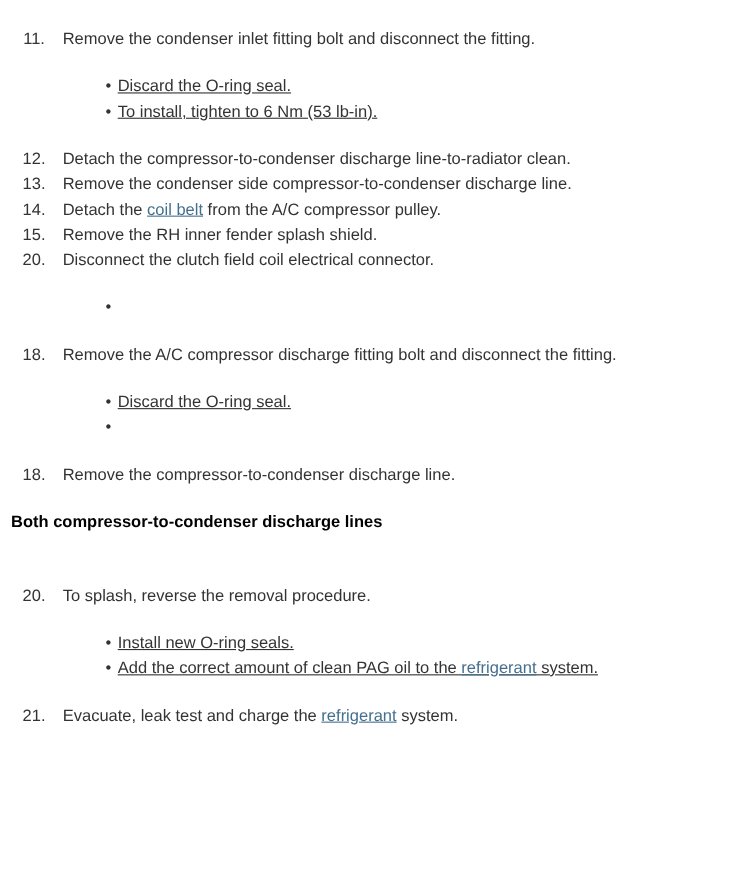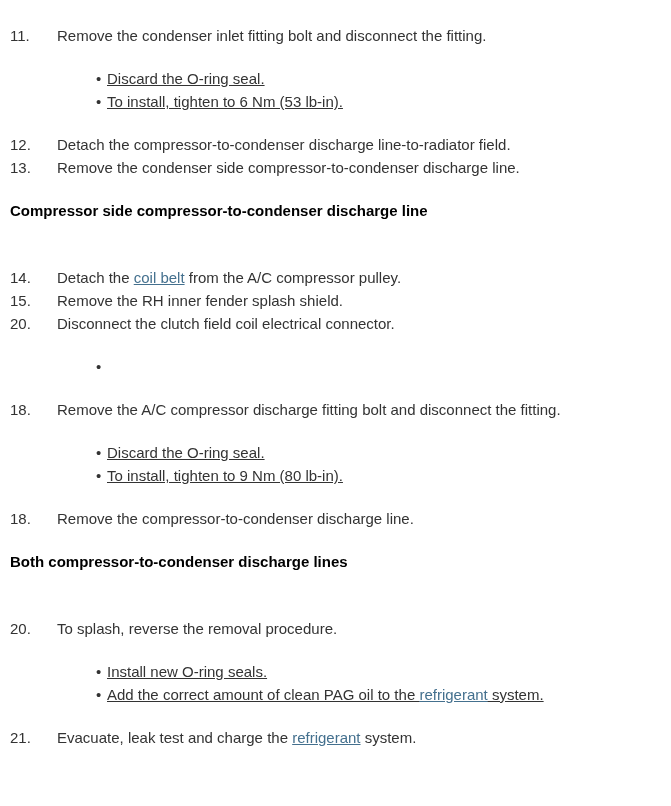--- a/index.html
+++ b/index.html
@@ -20,21 +20,21 @@
     padding: 24px 20px 0 10px;
     box-sizing: border-box;
     width: 671px;
   }
   .step {
     display: flex;
     align-items: baseline;
   }
   .num {
     flex: 0 0 42px;
-    text-align: left;
+    text-align: center;
     margin-right: 5px;
     white-space: nowrap;
   }
   .txt {
     flex: 1;
   }
   .sub {
     margin: 20px 0;
   }
   .bul {
@@ -76,28 +76,27 @@
       <span class="btxt">Discard the O-ring seal.</span>
     </div>
     <div class="bul">
       <span class="dot">•</span>
       <span class="btxt">To install, tighten to 6 Nm (53 lb-in).</span>
     </div>
   </div>
 
   <div class="step">
     <span class="num">12.</span>
-    <span class="txt">Detach the compressor-to-condenser discharge line-to-radiator field.</span>
+    <span class="txt">Detach the compressor-to-condenser discharge line-to-radiator clean.</span>
   </div>
   <div class="step">
     <span class="num">13.</span>
     <span class="txt">Remove the condenser side compressor-to-condenser discharge line.</span>
   </div>
 
-  <div class="heading">Compressor side compressor-to-condenser discharge line</div>
 
   <div class="step">
     <span class="num">14.</span>
     <span class="txt"><span>Detach the </span><a class="link">coil belt</a><span> from the A/C compressor pulley.</span></span>
   </div>
 
   <div class="step">
     <span class="num">15.</span>
     <span class="txt">Remove the RH inner fender splash shield.</span>
   </div>
@@ -115,21 +114,20 @@
     <span class="num">18.</span>
     <span class="txt">Remove the A/C compressor discharge fitting bolt and disconnect the fitting.</span>
   </div>
   <div class="sub">
     <div class="bul">
       <span class="dot">•</span>
       <span class="btxt">Discard the O-ring seal.</span>
     </div>
     <div class="bul">
       <span class="dot">•</span>
-      <span class="btxt">To install, tighten to 9 Nm (80 lb-in).</span>
     </div>
   </div>
 
   <div class="step">
     <span class="num">18.</span>
     <span class="txt">Remove the compressor-to-condenser discharge line.</span>
   </div>
 
   <div class="heading">Both compressor-to-condenser discharge lines</div>
 

